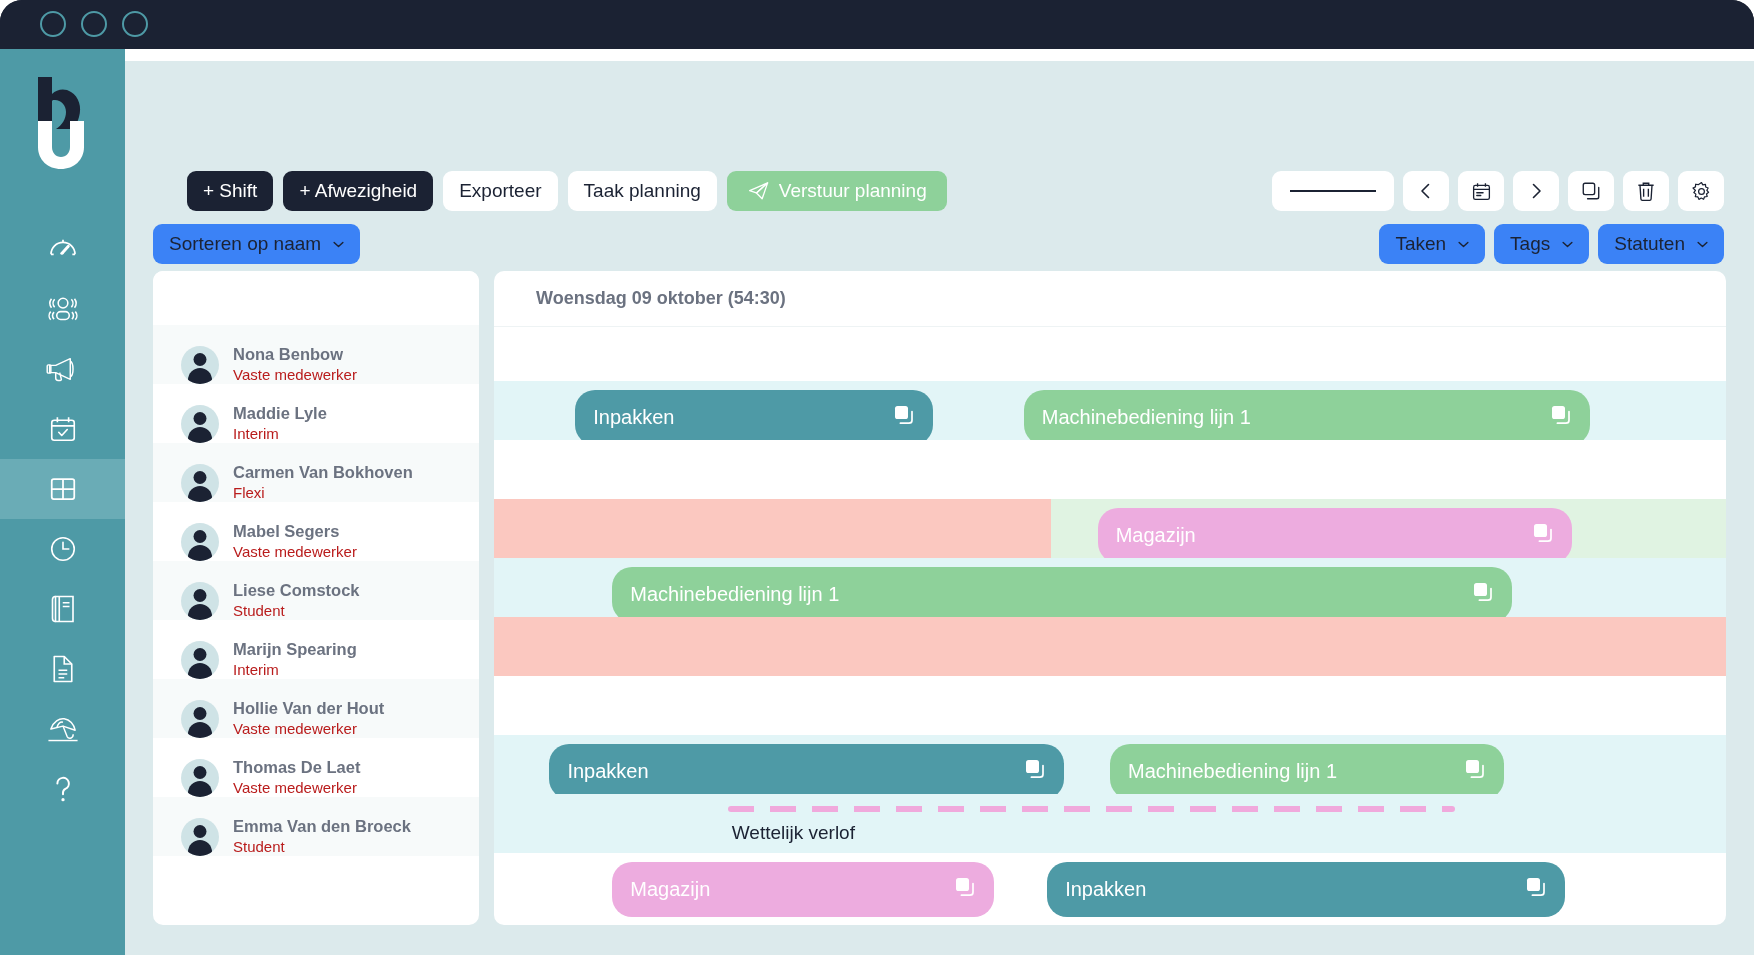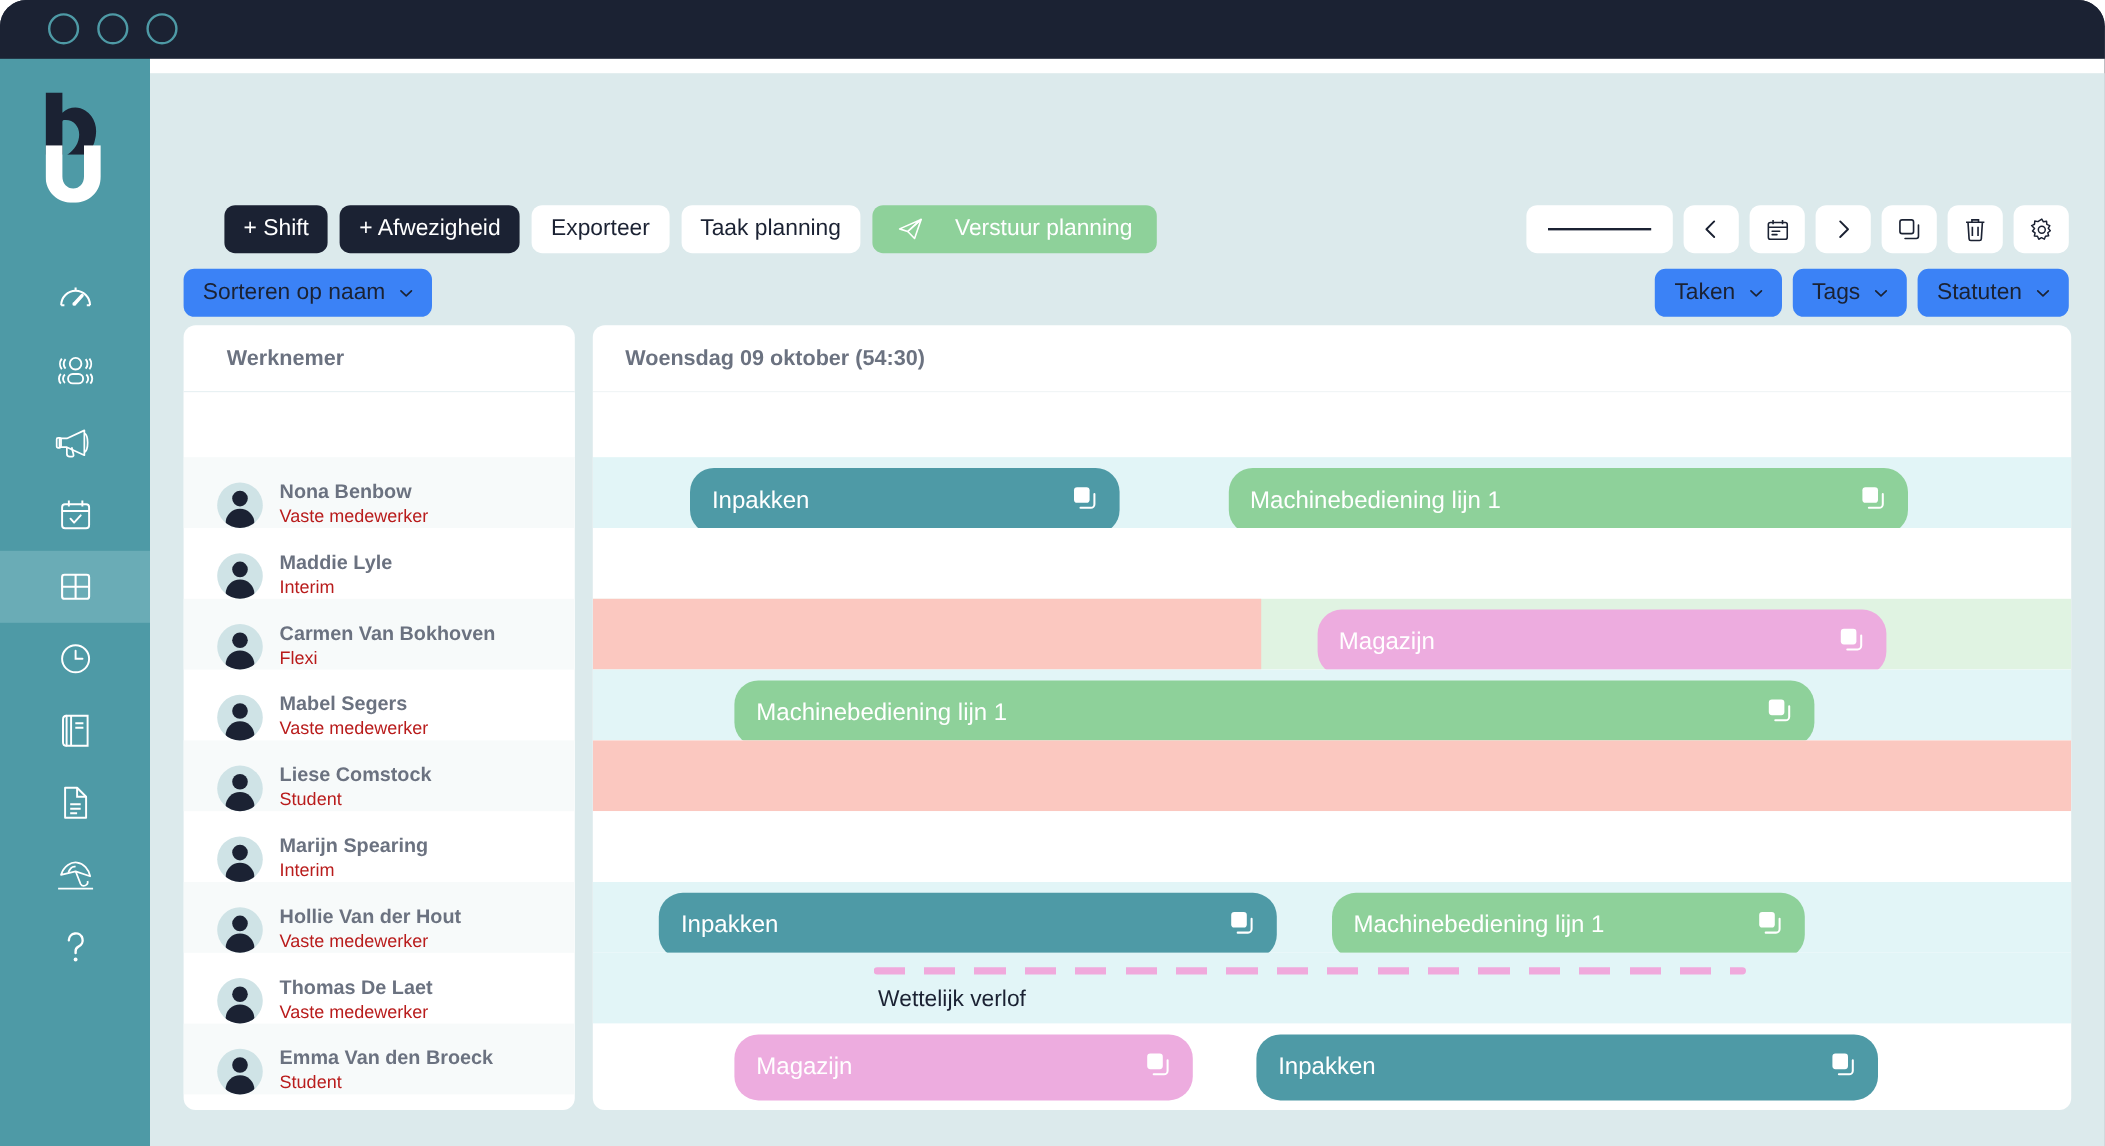--- a/index.html
+++ b/index.html
@@ -87,21 +87,21 @@
     display: flex; align-items: center; justify-content: center;
     padding: 0 16px;
     font-size: 19px;
     cursor: pointer;
     white-space: nowrap;
     border: none;
     font-family: "Liberation Sans", sans-serif;
   }
   .btn-dark { background: #1b2233; color: #ffffff; font-weight: 500; }
   .btn-white { background: #ffffff; color: #1b2233; }
-  .btn-green { background: #8ed19a; color: #ffffff; gap: 26px; padding: 0 20px; }
+  .btn-green { background: #8ed19a; color: #ffffff; gap: 9px; padding: 0 20px; }
   .btn-green svg { flex: none; }
 
   .toolbar-row2 {
     position: absolute; left: 28px; top: 163px;
   }
   .select-btn {
     height: 40px; border-radius: 9px;
     background: #3b82f6; color: #1b2233;
     display: inline-flex; align-items: center; gap: 12px;
     padding: 0 16px; font-size: 19px; cursor: pointer;
@@ -183,21 +183,21 @@
     position: absolute; left: 369px; top: 210px;
     width: 1232px; height: 654px;
     background: #ffffff;
     border-radius: 10px;
     overflow: hidden;
   }
   .sched-head {
     height: 56px;
     border-bottom: 1px solid #eef3f4;
     display: flex; align-items: center;
-    padding-left: 27px;
+    padding-left: 42px;
     font-size: 18px; font-weight: bold; color: #6b7280;
   }
   .sched-spacer { height: 54px; background: #ffffff; }
   .sched-row {
     height: 59px;
     position: relative;
     background: #ffffff;
   }
   .track { position: absolute; left: 0; top: 0; right: 0; bottom: 0; }
   .tint {
@@ -413,21 +413,20 @@
         </div>
         <div class="select-btn">
           <span>Statuten</span>
           <svg class="caret" viewBox="0 0 12 8" fill="none" stroke="#1b2233" stroke-width="1.6">
               <path d="M1 1.6L6 6.4 11 1.6" stroke-linecap="round" stroke-linejoin="round"></path>
             </svg>
         </div>
       </div>
 
       <div class="emp-panel">
-        <div class="emp-head">Werknemer</div>
         <div class="emp-spacer"></div>
         <div id="emp-rows">
             <div class="emp-row alt">
               <div class="avatar">
                 <div class="head"></div>
                 <div class="body"></div>
               </div>
               <div>
                 <div class="emp-name">Nona Benbow</div>
                 <div class="emp-role">Vaste medewerker</div>

